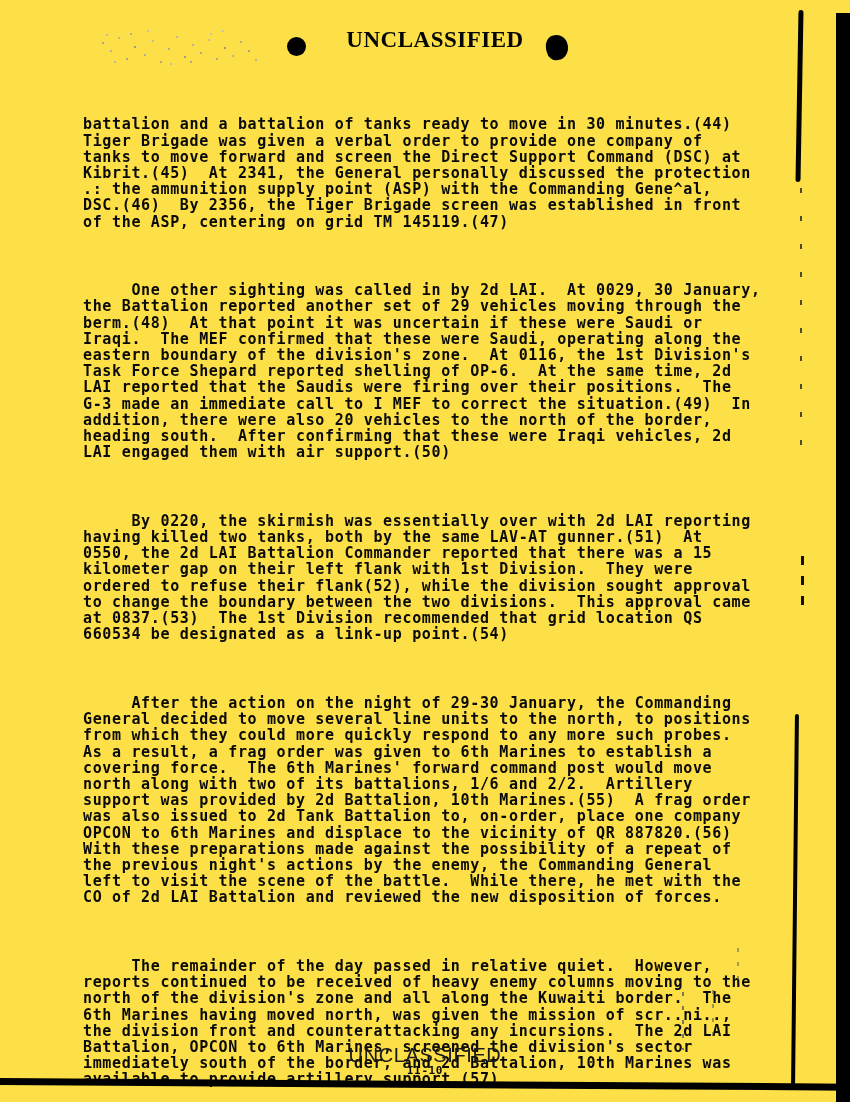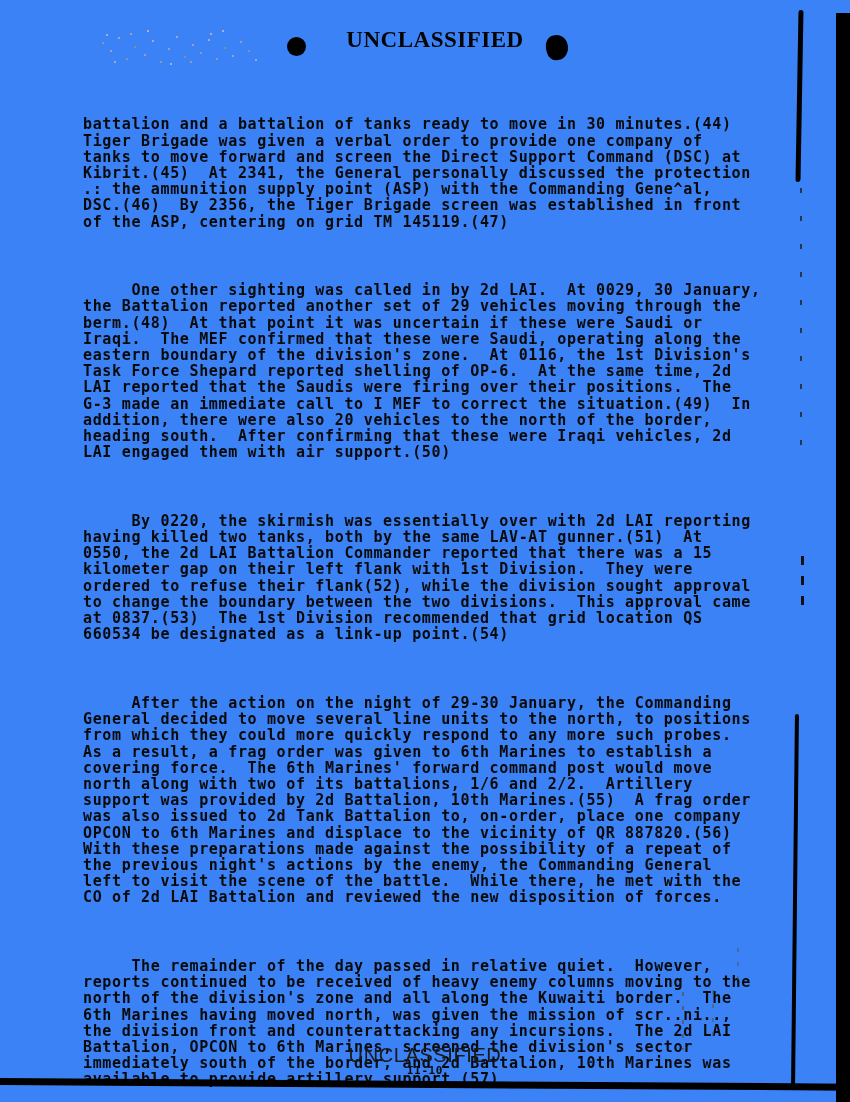--- a/index.html
+++ b/index.html
@@ -4,21 +4,21 @@
 <style>
   html, body {
     margin: 0;
     padding: 0;
     background: #ffffff;
   }
   .page {
     position: relative;
     width: 850px;
     height: 1102px;
-    background: #3b82f6;
+    background: #fde047;
     overflow: hidden;
     font-family: "DejaVu Sans Mono", monospace;
     color: #0a0a0a;
   }
 
   
   .header-title {
     position: absolute;
     top: 27px;
     left: 20px;

